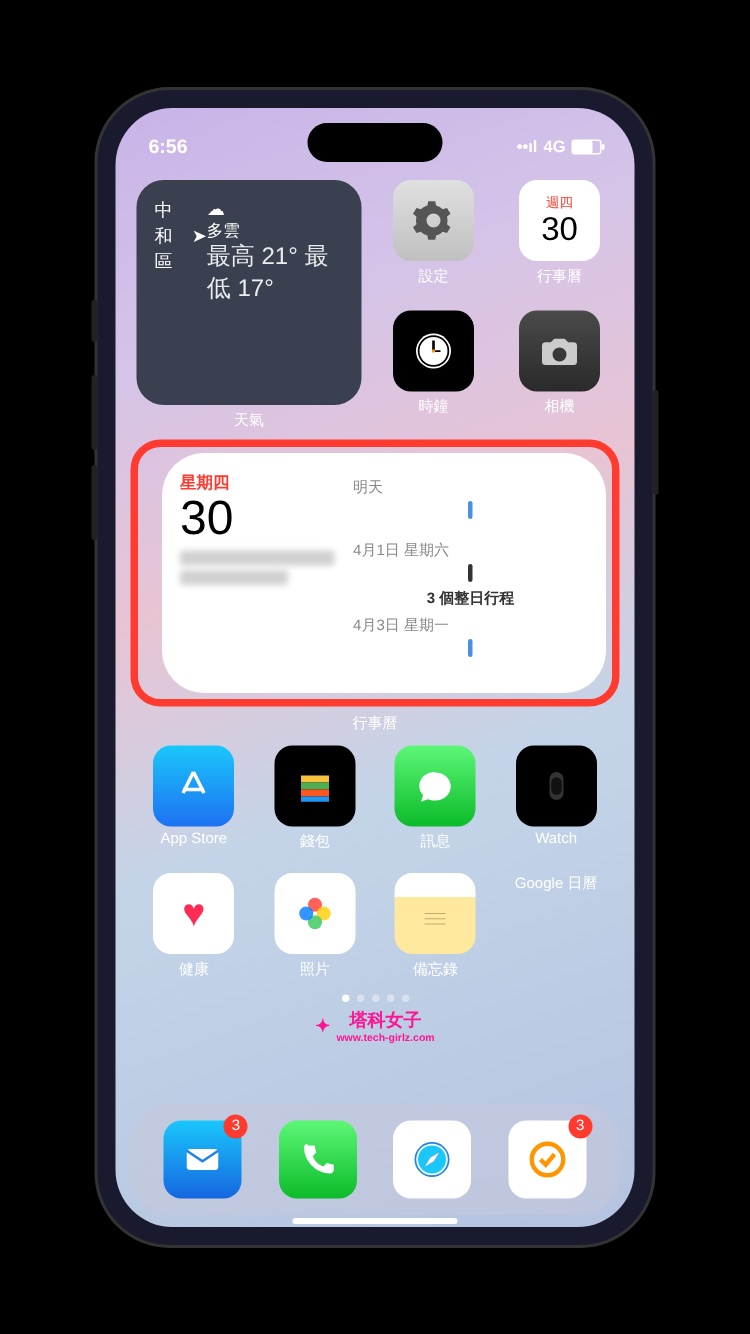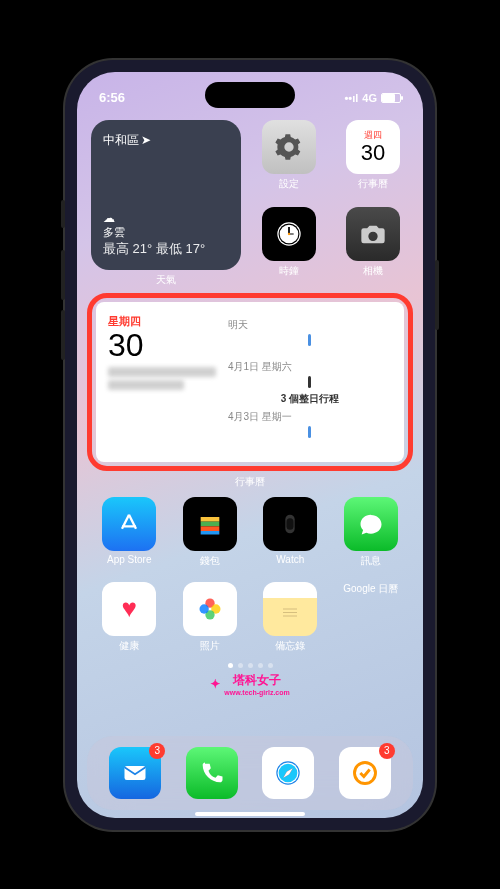--- a/index.html
+++ b/index.html
@@ -12,39 +12,39 @@
 .side-btn.r1 { right: -4px; top: 200px; width: 4px; height: 70px; }
 .screen { width: 100%; height: 100%; border-radius: 38px; overflow: hidden; position: relative; background: linear-gradient(160deg, #c8b4e8 0%, #d4c4e8 20%, #e8c4d4 40%, #c4d4e8 60%, #b4c4e0 100%); }
 .dynamic-island { position: absolute; top: 10px; left: 50%; transform: translateX(-50%); width: 90px; height: 26px; background: #000; border-radius: 16px; z-index: 100; }
 .status-bar { display: flex; justify-content: space-between; align-items: center; padding: 12px 22px 0; height: 40px; color: #fff; font-size: 13px; font-weight: 600; }
 .status-right { display: flex; align-items: center; gap: 4px; font-size: 11px; }
 .battery { width: 20px; height: 10px; border: 1px solid #fff; border-radius: 2px; position: relative; }
 .battery::after { content: ''; position: absolute; right: -3px; top: 2px; width: 2px; height: 4px; background: #fff; border-radius: 1px; }
 .battery-fill { width: 70%; height: 100%; background: #fff; border-radius: 1px; }
 .home-content { padding: 8px 14px; }
 .row1 { display: flex; gap: 12px; margin-bottom: 4px; }
-.weather-widget { width: 150px; height: 150px; background: #3a4050; border-radius: 18px; padding: 12px; color: #fff; display: flex; flex-direction: column; justify-content: space-between; }
+.weather-widget { width: 150px; height: 150px; background: #3a4050; border-radius: 18px; padding: 12px; color: #fff; display: flex; flex-direction: row; justify-content: space-between; }
 .weather-loc { font-size: 12px; display: flex; align-items: center; gap: 2px; }
 .weather-temp { font-size: 36px; font-weight: 300; }
 .weather-icon { font-size: 12px; }
 .weather-cond { font-size: 11px; }
-.weather-range { font-size: 13px; opacity: 0.9; }
+.weather-range { font-size: 16px; opacity: 0.9; }
 .apps-col { flex: 1; display: grid; grid-template-columns: 1fr 1fr; gap: 8px 12px; }
 .app { display: flex; flex-direction: column; align-items: center; gap: 3px; }
 .app-icon { width: 54px; height: 54px; border-radius: 12px; display: flex; align-items: center; justify-content: center; font-size: 24px; color: #fff; position: relative; }
 .app-label { font-size: 10px; color: #fff; text-align: center; }
 .widget-label { font-size: 10px; color: #fff; text-align: center; margin-top: 3px; }
 .settings-icon { background: linear-gradient(#e0e0e0, #c0c0c0); }
 .cal-icon { background: #fff; flex-direction: column; justify-content: center; }
 .cal-day { color: #ff3b30; font-size: 9px; }
 .cal-num { color: #000; font-size: 22px; font-weight: 400; line-height: 1; }
 .clock-icon { background: #000; }
 .camera-icon { background: linear-gradient(#4a4a4a, #2a2a2a); }
 .highlight-box { border: 5px solid #ff3b30; border-radius: 20px; padding: 4px; margin: 6px -4px; }
-.calendar-widget { background: #fff; border-radius: 8px; padding: 12px; display: flex; gap: 12px; min-height: 120px; }
+.calendar-widget { background: #fff; border-radius: 28px; padding: 12px; display: flex; gap: 12px; min-height: 120px; margin-left: 12px; }
 .cal-left { flex: 0 0 38%; }
 .cal-weekday { color: #ff3b30; font-size: 11px; font-weight: 600; }
 .cal-bignum { font-size: 32px; font-weight: 400; color: #000; line-height: 1; margin-bottom: 6px; }
 .blur-bar { background: #d0d0d0; height: 10px; border-radius: 2px; filter: blur(2px); margin: 3px 0; }
 .cal-right { flex: 1; font-size: 10px; color: #333; }
 .cal-sub { color: #888; font-size: 10px; margin: 4px 0 2px; }
 .event-line { display: flex; align-items: center; gap: 4px; margin: 2px 0; flex-direction: column; }
 .event-bar { width: 3px; height: 12px; border-radius: 2px; }
 .app-grid { display: grid; grid-template-columns: repeat(4, 1fr); gap: 14px 12px; margin-top: 8px; padding: 0 4px; }
 .appstore { background: linear-gradient(#1ac7fb, #1d71f2); }
@@ -195,35 +195,35 @@
               <svg viewBox="0 0 24 24">
                 <rect x="4" y="6" width="16" height="4" fill="#f9c23c"></rect>
                 <rect x="4" y="10" width="16" height="4" fill="#4caf50"></rect>
                 <rect x="4" y="14" width="16" height="4" fill="#ff5722"></rect>
                 <rect x="4" y="18" width="16" height="3" fill="#2196f3"></rect>
               </svg>
             </div>
           <div class="app-label">錢包</div>
         </div>
         <div class="app">
+          <div class="app-icon messages">
+              <svg viewBox="0 0 24 24" fill="#fff">
+                <path d="M12 4C7 4 3 7.5 3 12c0 2 .8 3.8 2.2 5.2L4 21l4-1.5c1.2.5 2.6.8 4 .8 5 0 9-3.5 9-8s-4-8-9-8z"></path>
+              </svg>
+            </div>
+          <div class="app-label">訊息</div>
+        </div>
+        <div class="app">
           <div class="app-icon watch">
               <svg viewBox="0 0 24 24" fill="#333">
                 <rect x="8" y="4" width="8" height="16" rx="4"></rect>
                 <rect x="9" y="7" width="6" height="10" rx="3" fill="#111"></rect>
               </svg>
             </div>
           <div class="app-label">Watch</div>
-        </div>
-        <div class="app">
-          <div class="app-icon messages">
-              <svg viewBox="0 0 24 24" fill="#fff">
-                <path d="M12 4C7 4 3 7.5 3 12c0 2 .8 3.8 2.2 5.2L4 21l4-1.5c1.2.5 2.6.8 4 .8 5 0 9-3.5 9-8s-4-8-9-8z"></path>
-              </svg>
-            </div>
-          <div class="app-label">訊息</div>
         </div>
         <div class="app">
           <div class="app-icon health">
               <span class="health-heart">♥</span>
             </div>
           <div class="app-label">健康</div>
         </div>
         <div class="app">
           <div class="app-icon photos">
               <svg viewBox="0 0 24 24">

